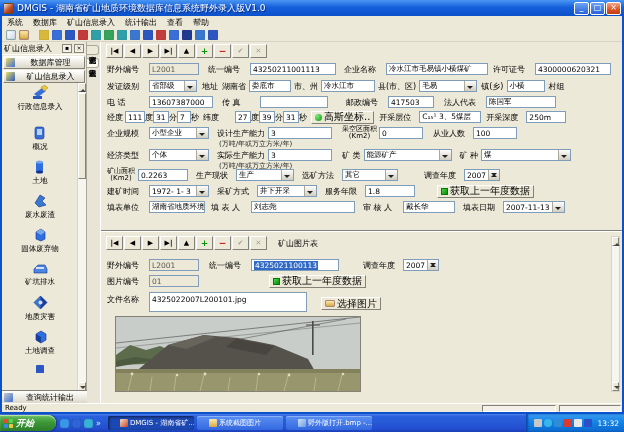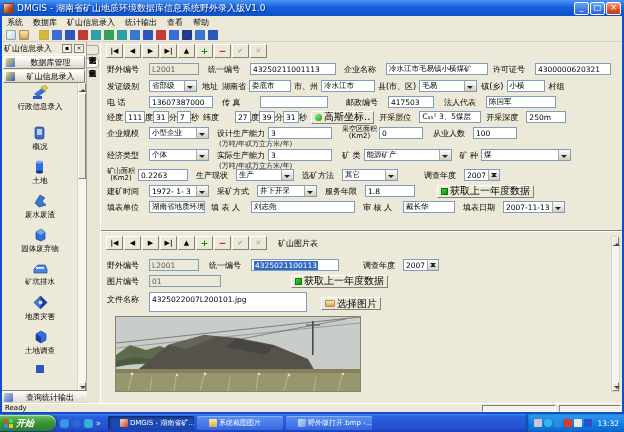--- a/index.html
+++ b/index.html
@@ -423,21 +423,21 @@
     <span class="lbl" style="width:40px;margin-left:24px">调查年度</span>
     <span class="fld spin" style="width:36px">
         <span>2007</span>
         <i class="su"></i>
         <i class="sd"></i>
       </span>
   </div>
 
   <div class="row" style="top:232px">
     <span class="lbl" style="width:42px">图片编号</span>
-    <span class="fld ro" style="width:72px">01</span>
+    <span class="fld ro" style="width:50px">01</span>
     <span class="btn3d" style="margin-left:70px">
         <i class="sq-grn"></i>
         <span>获取上一年度数据</span>
       </span>
   </div>
 
   <div class="row" style="top:250px;height:20px;align-items:flex-start">
     <span class="lbl" style="width:42px;margin-top:2px">文件名称</span>
     <span class="fld" style="width:158px;height:20px;align-items:flex-start;padding-top:2px">4325022007L200101.jpg</span>
     <span class="btn3d" style="margin-left:14px;margin-top:5px">

